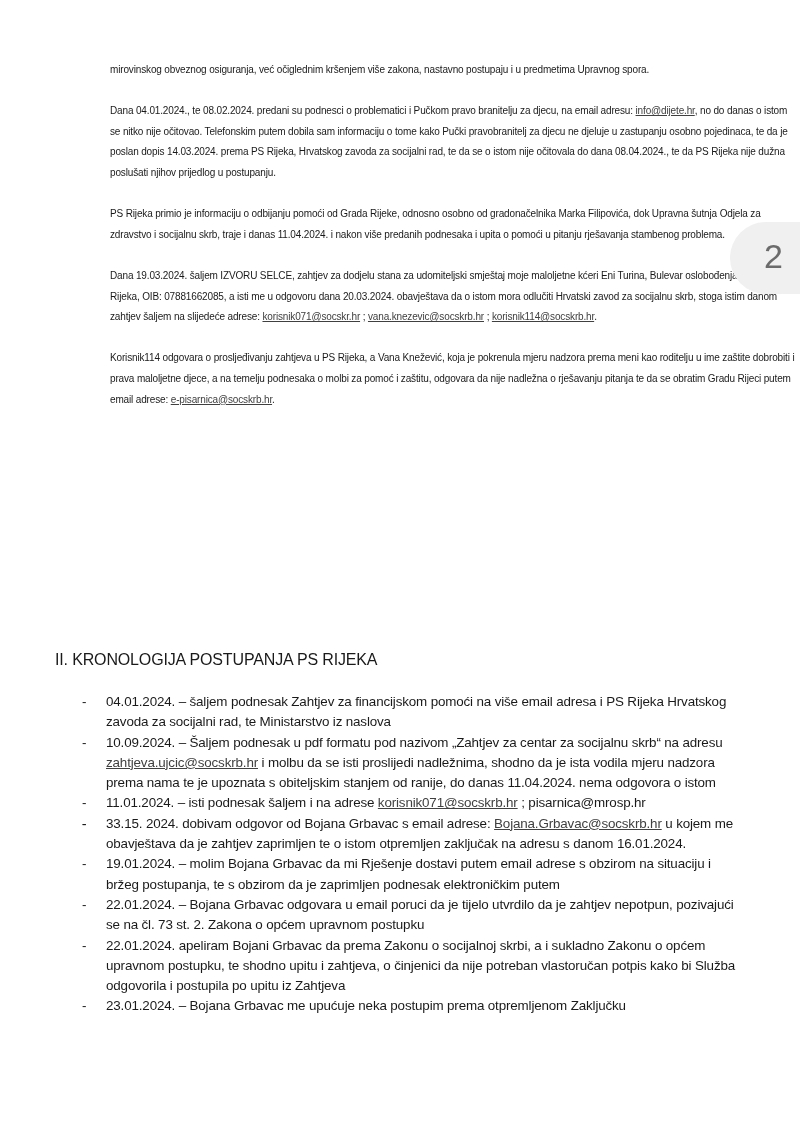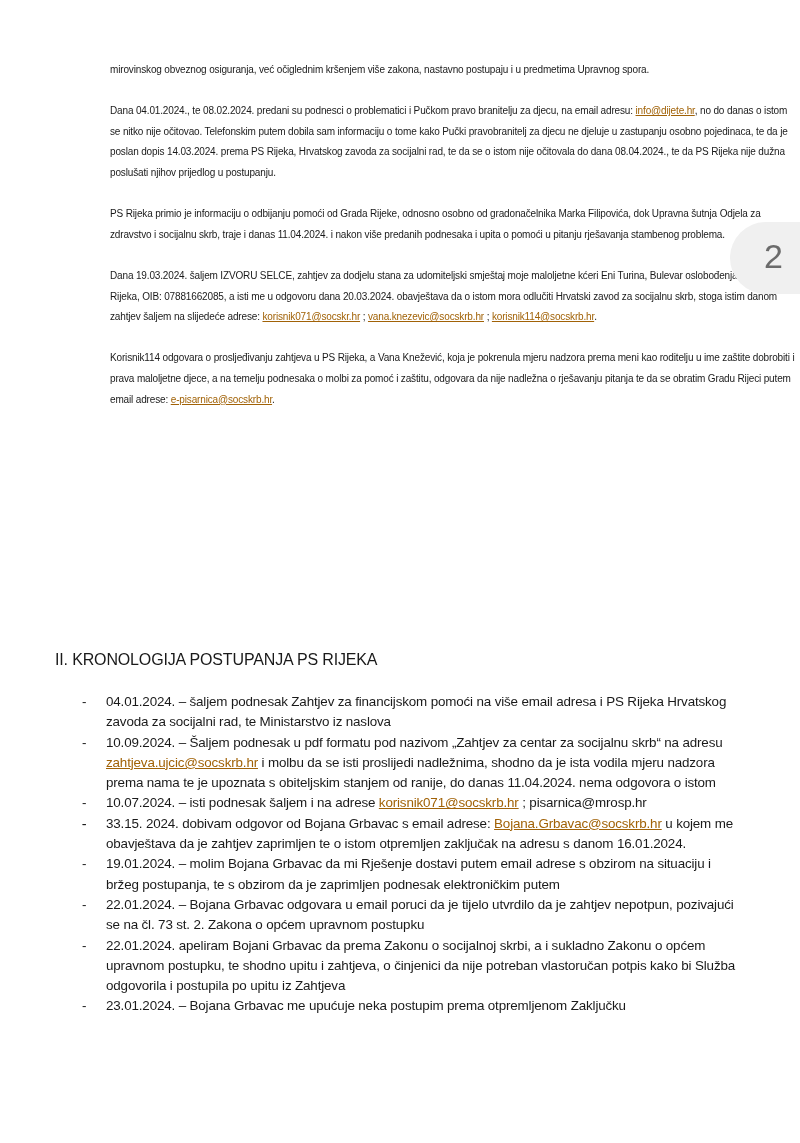--- a/index.html
+++ b/index.html
@@ -25,21 +25,21 @@
       letter-spacing: -0.15px;
       margin-left: 40px;
     }
     .para {
       margin: 0 0 20.6px 0;
     }
     .para.tight-after {
       margin-bottom: 0;
     }
     a.link {
-      color: #a16207;
+      color: #404040;
       text-decoration: underline;
       text-underline-offset: 1px;
     }
     .heading {
       position: absolute;
       left: 55px;
       top: 650px;
       font-size: 16px;
       line-height: 20.6px;
       letter-spacing: -0.15px;
@@ -101,21 +101,21 @@
 
 </div>
 
 <h2 class="heading" style="font-weight:normal;">II. KRONOLOGIJA POSTUPANJA PS RIJEKA</h2>
 
 <ul class="list">
   <li><span class="dash">-</span><span>04.01.2024. – šaljem podnesak Zahtjev za financijskom pomoći na više email adresa i PS Rijeka Hrvatskog zavoda za socijalni rad, te Ministarstvo iz naslova</span></li>
 
   <li><span class="dash">-</span><span>10.09.2024. – Šaljem podnesak u pdf formatu pod nazivom „Zahtjev za centar za socijalnu skrb“ na adresu </span><a class="link">zahtjeva.ujcic@socskrb.hr</a><span> i molbu da se isti proslijedi nadležnima, shodno da je ista vodila mjeru nadzora prema nama te je upoznata s obiteljskim stanjem od ranije, do danas 11.04.2024. nema odgovora o istom</span></li>
 
-  <li><span class="dash">-</span><span>10.07.2024. – isti podnesak šaljem i na adrese </span><a class="link">korisnik071@socskrb.hr</a><span> ; pisarnica@mrosp.hr</span></li>
+  <li><span class="dash">-</span><span>11.01.2024. – isti podnesak šaljem i na adrese </span><a class="link">korisnik071@socskrb.hr</a><span> ; pisarnica@mrosp.hr</span></li>
 
   <li><span class="dash">-</span></li>
 
   <li><span class="dash">-</span><span>33.15. 2024. dobivam odgovor od Bojana Grbavac s email adrese: </span><a class="link">Bojana.Grbavac@socskrb.hr</a><span> u kojem me obavještava da je zahtjev zaprimljen te o istom otpremljen zaključak na adresu s danom 16.01.2024.</span></li>
 
   <li><span class="dash">-</span><span>19.01.2024. – molim Bojana Grbavac da mi Rješenje dostavi putem email adrese s obzirom na situaciju i bržeg postupanja, te s obzirom da je zaprimljen podnesak elektroničkim putem</span></li>
 
   <li><span class="dash">-</span><span>22.01.2024. – Bojana Grbavac odgovara u email poruci da je tijelo utvrdilo da je zahtjev nepotpun, pozivajući se na čl. 73 st. 2. Zakona o općem upravnom postupku</span></li>
 
   <li><span class="dash">-</span><span>22.01.2024. apeliram Bojani Grbavac da prema Zakonu o socijalnoj skrbi, a i sukladno Zakonu o općem upravnom postupku, te shodno upitu i zahtjeva, o činjenici da nije potreban vlastoručan potpis kako bi Služba odgovorila i postupila po upitu iz Zahtjeva</span></li>

